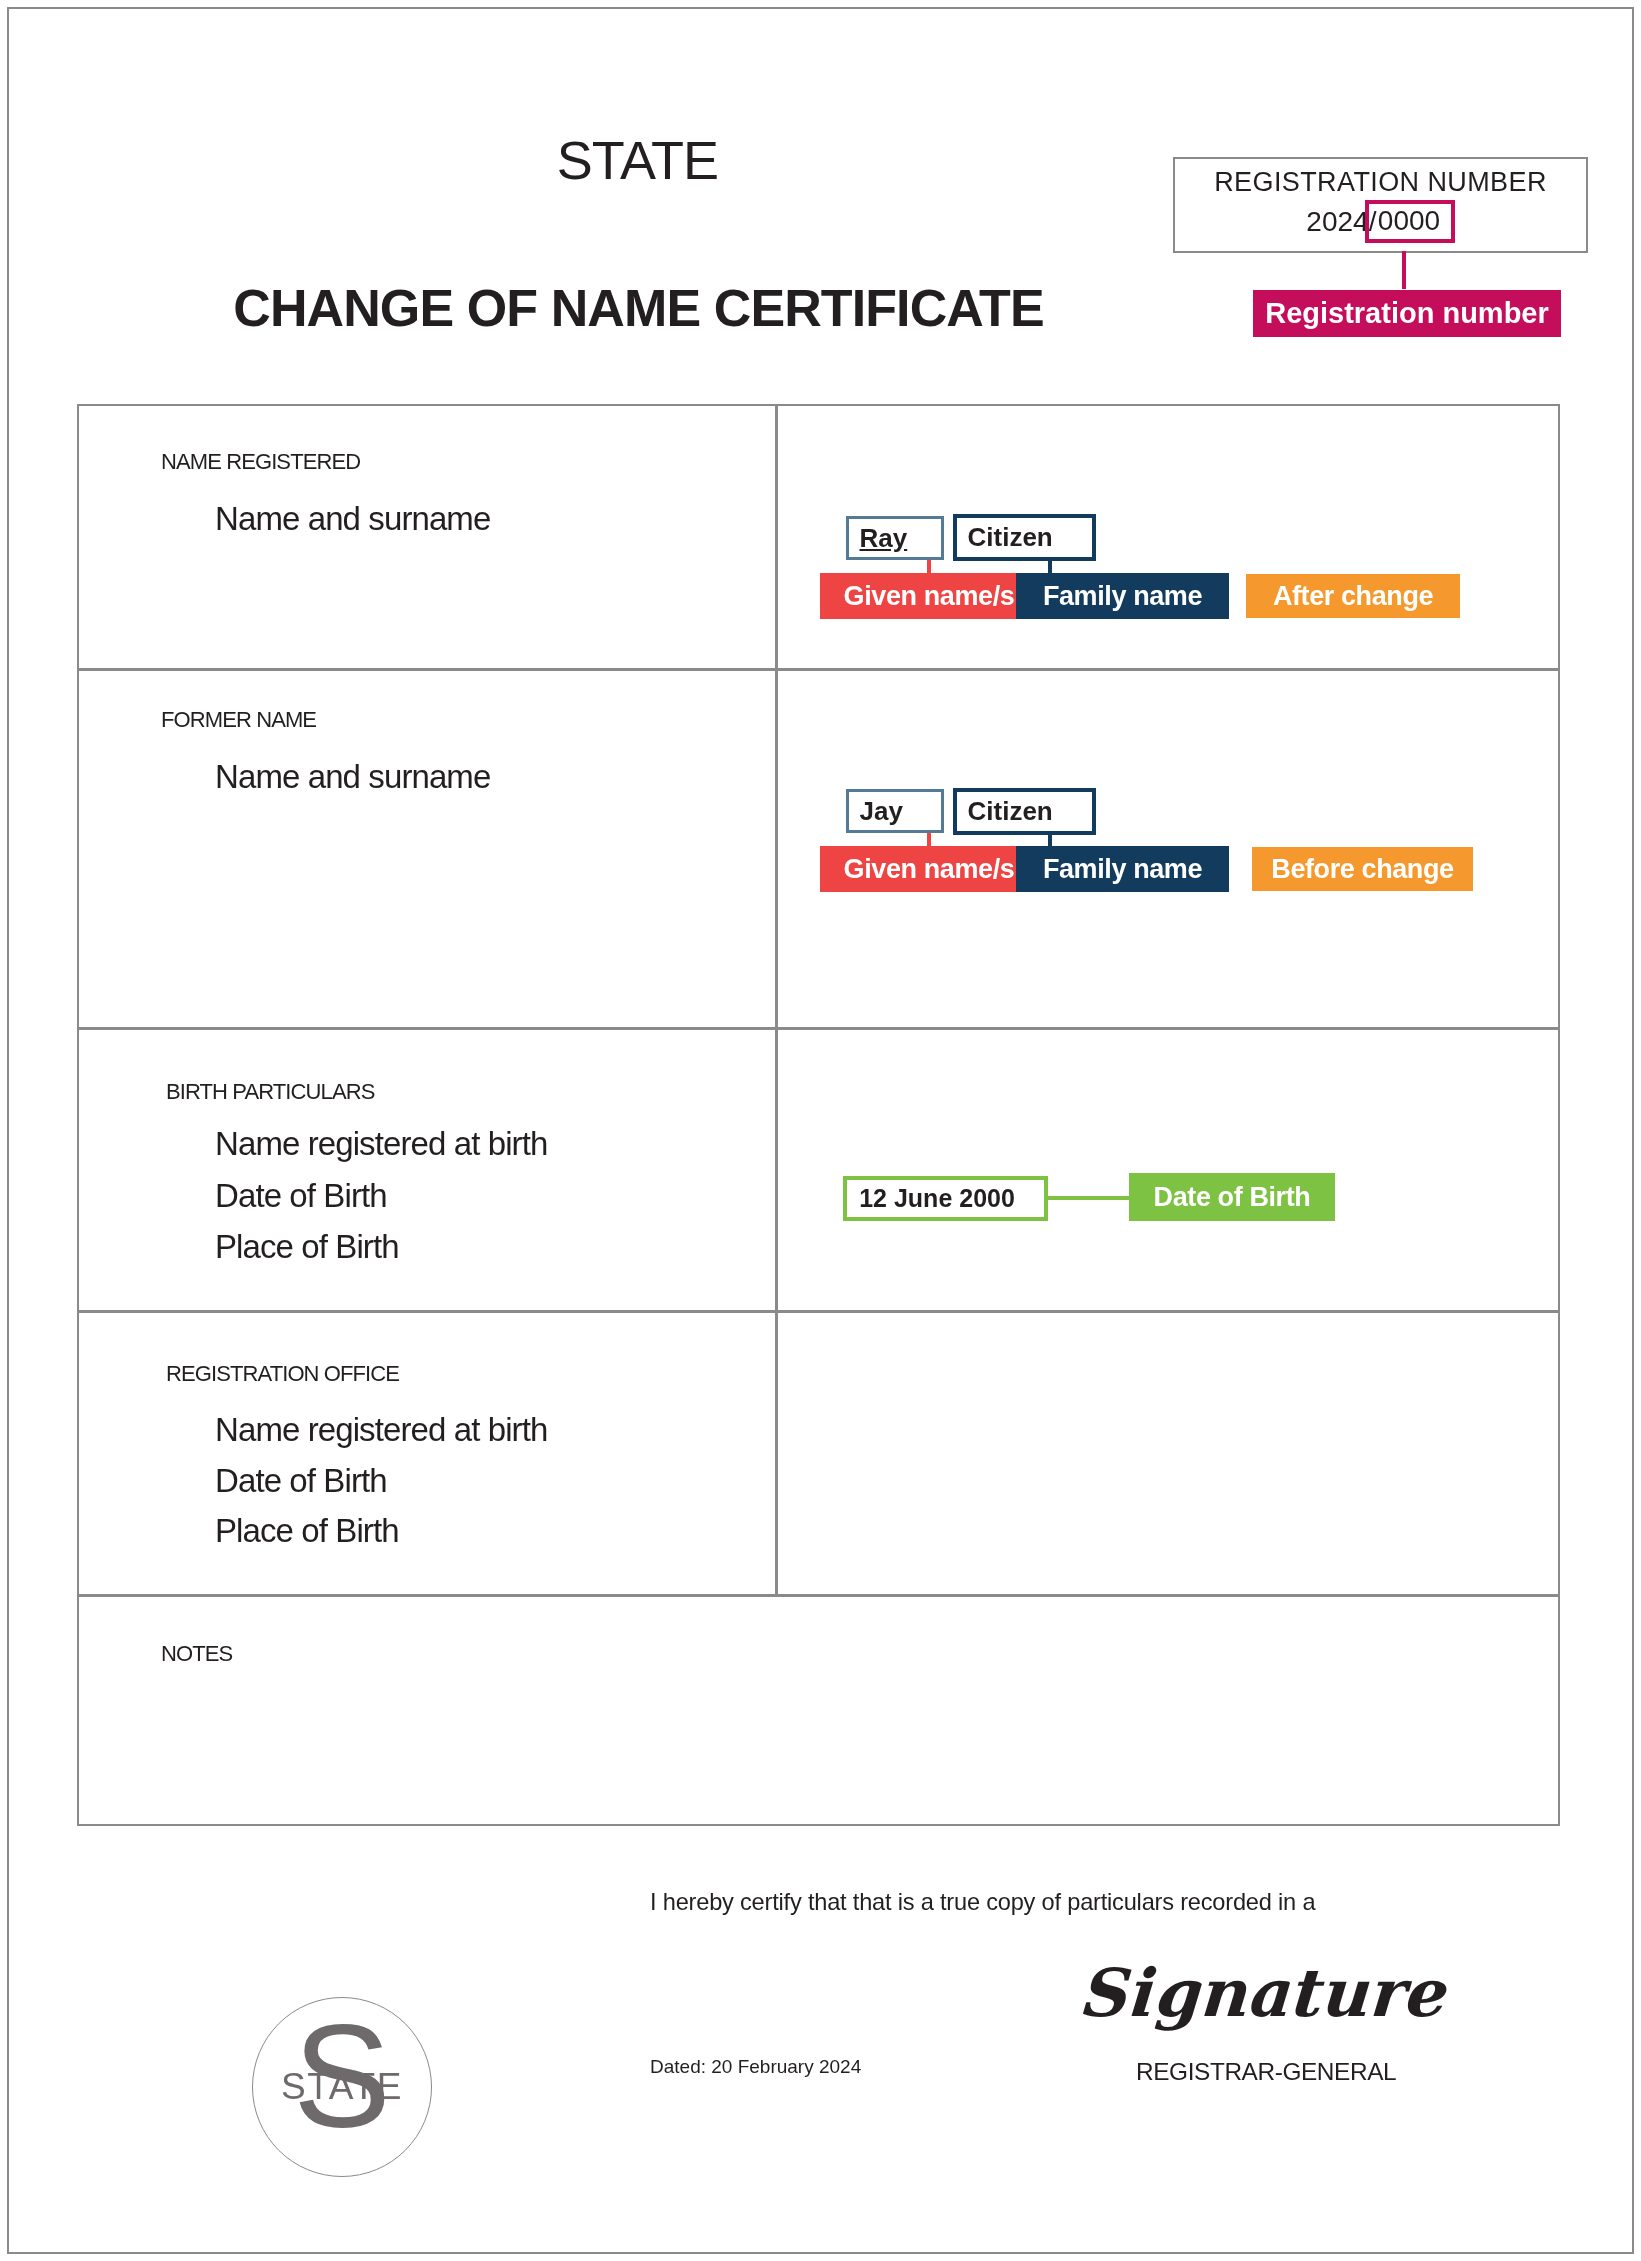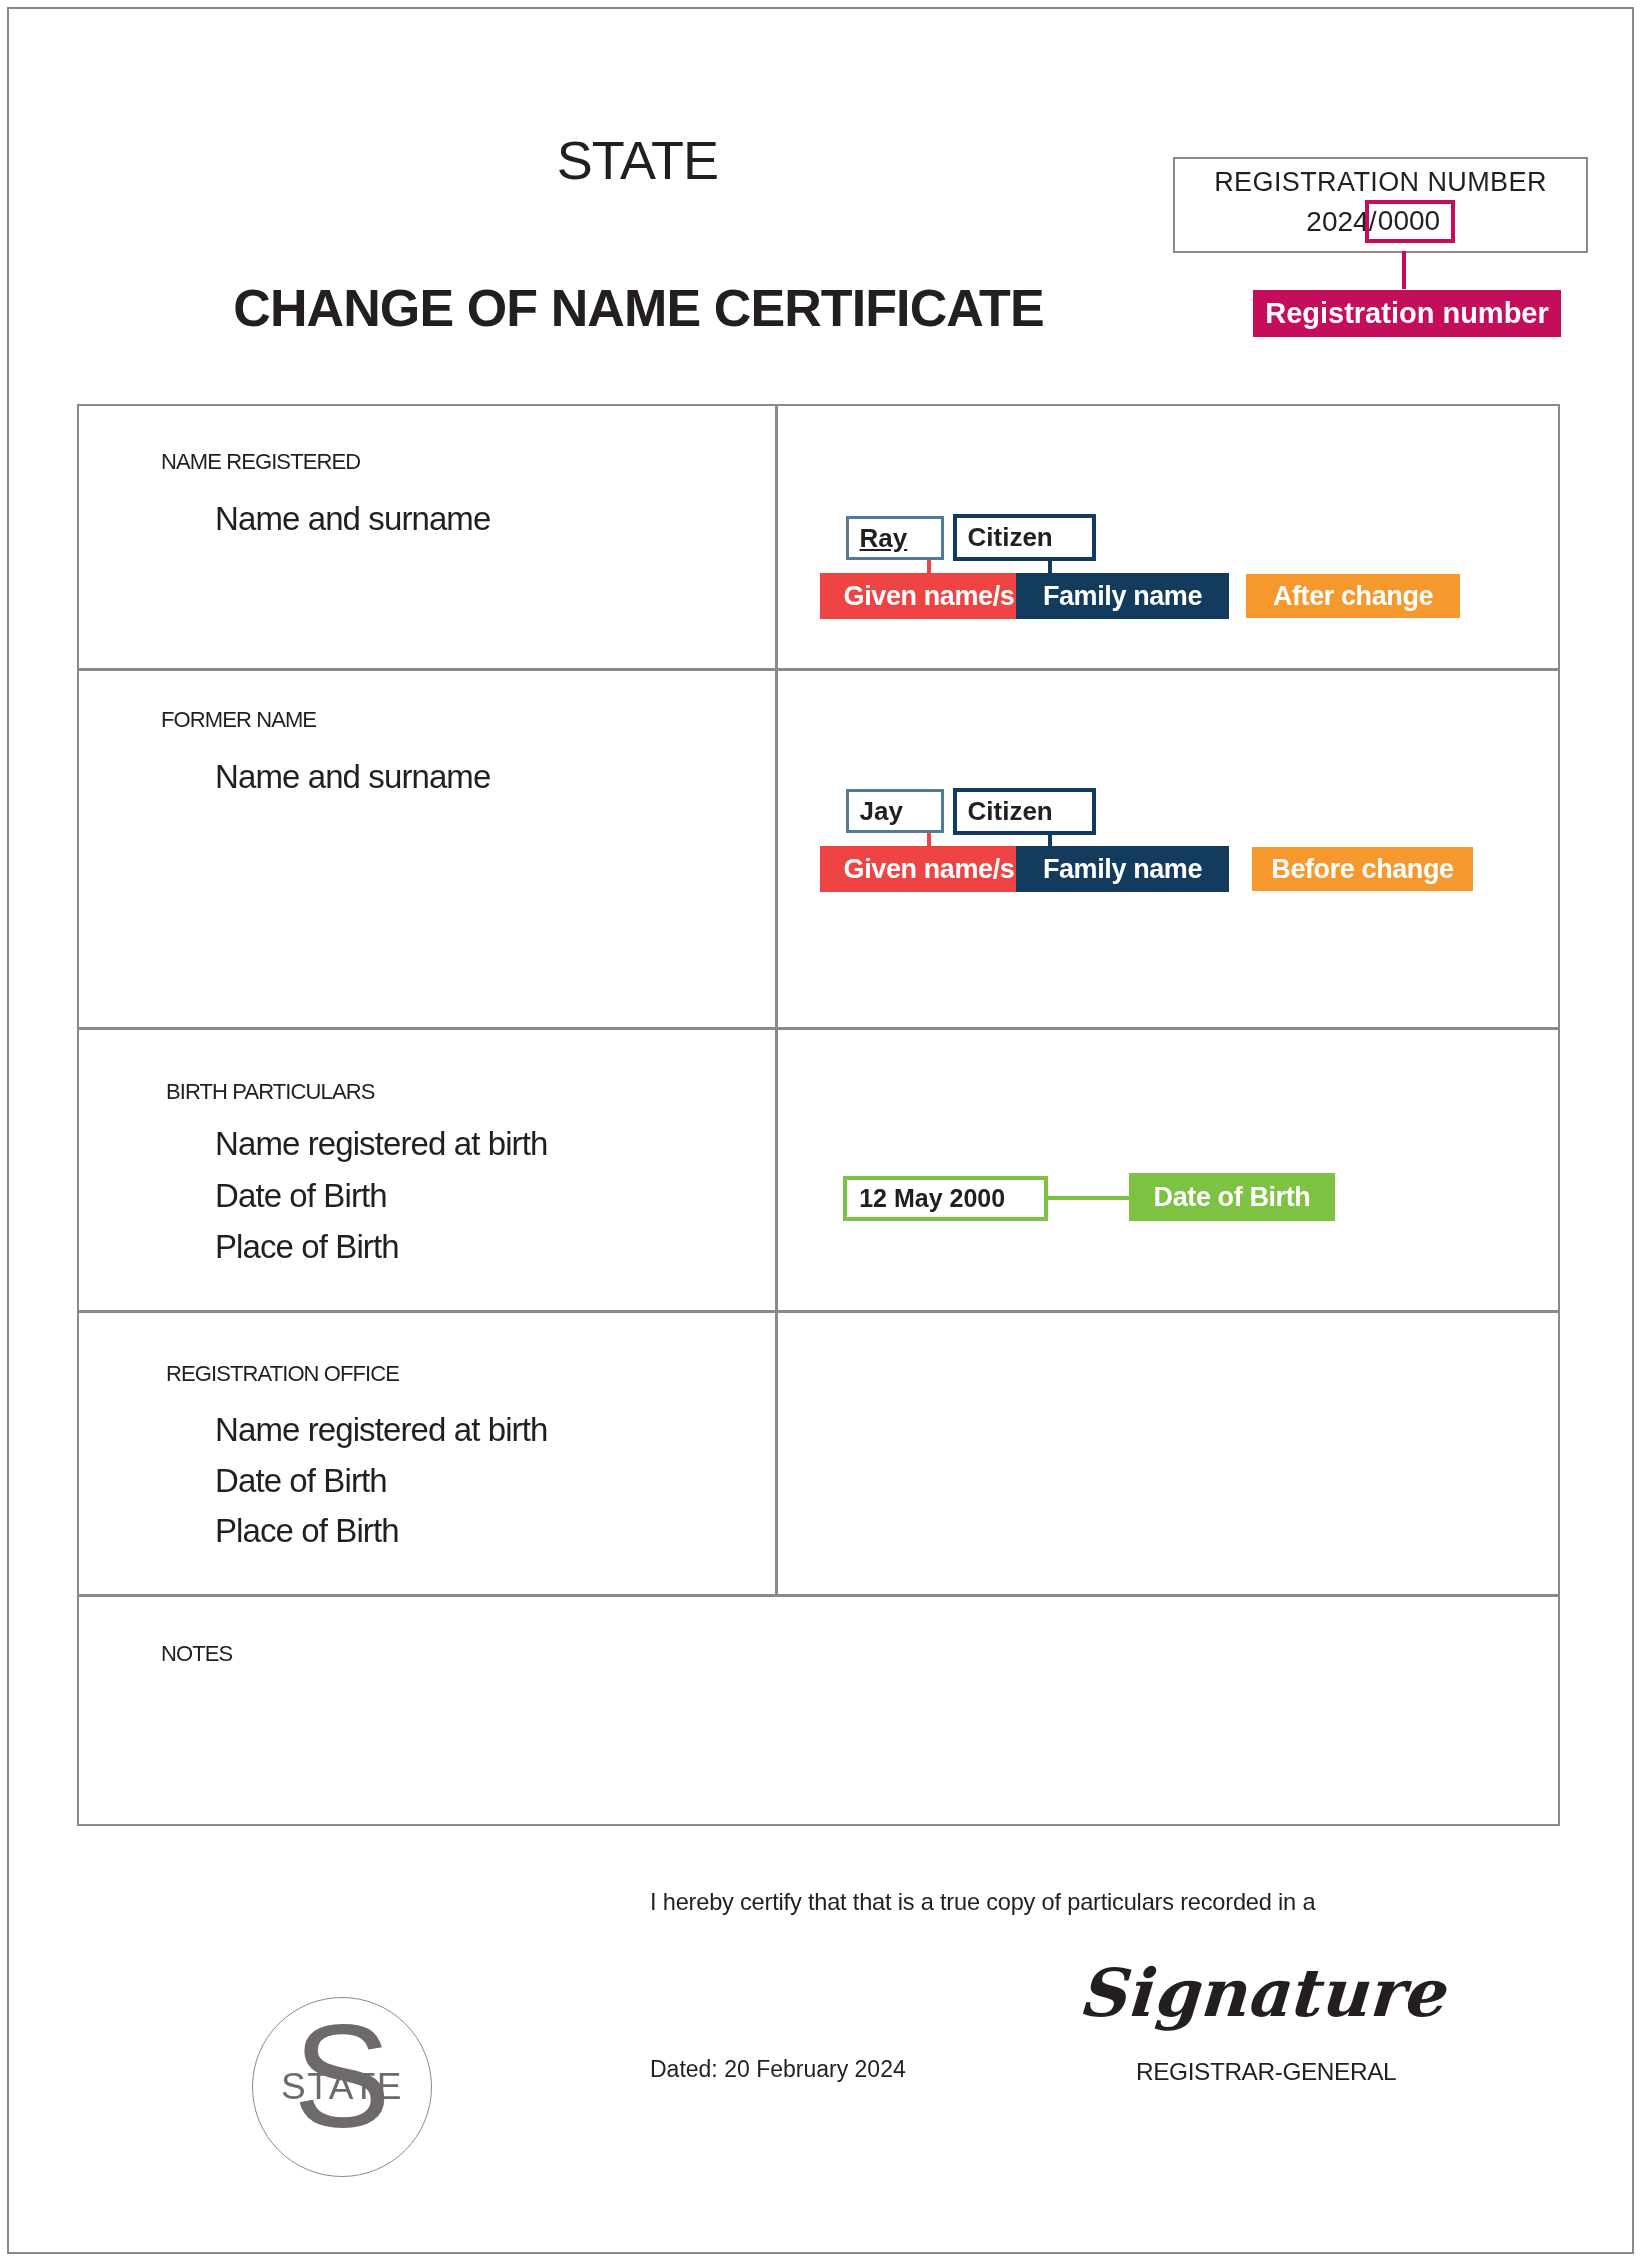--- a/index.html
+++ b/index.html
@@ -42,21 +42,21 @@
   .navy-bg{background:#123b5d;}
   .orange-bg{background:#f5992e;}
   .green-bg{background:#7dc242;}
   .tag{position:absolute;color:#ffffff;font-size:27px;font-weight:bold;letter-spacing:-0.4px;
     display:flex;align-items:center;justify-content:center;box-sizing:border-box;white-space:nowrap;}
 
   
   .certify{position:absolute;left:650px;top:1886px;width:768px;font-size:23.6px;line-height:32px;letter-spacing:-0.2px;}
   .signature{position:absolute;left:1083px;top:1954px;width:367px;text-align:center;
     font-family:"DejaVu Serif",serif;font-style:italic;font-weight:bold;font-size:66px;transform:skewX(-6deg);}
-  .dated{position:absolute;left:650px;top:2056px;font-size:23px;}
+  .dated{position:absolute;left:650px;top:2056px;font-size:19px;}
   .registrar{position:absolute;left:1136px;top:2058px;font-size:24.4px;letter-spacing:-0.4px;}
 
   
   .logo{position:absolute;left:252px;top:1997px;width:180px;height:180px;border:1.7px solid #8a8a8a;border-radius:50%;box-sizing:border-box;}
   .logo-s{position:absolute;left:0;top:-10.5px;width:100%;height:100%;display:flex;align-items:center;justify-content:center;
     font-size:147px;font-weight:400;color:#6e696b;}
   .logo-word{position:absolute;left:0;top:0;width:100%;height:100%;display:flex;align-items:center;justify-content:center;
     font-size:37px;letter-spacing:1.7px;color:#6e696b;font-weight:400;}
 </style>
 </head>
@@ -108,21 +108,21 @@
     <div class="conn-v navy-bg" style="left:969px;top:429px;height:12.2px;"></div>
     <div class="tag steel-bg" style="left:707px;top:440px;width:218px;height:46px;">Given name/s</div>
     <div class="tag navy-bg" style="left:937px;top:440px;width:213px;height:46px;">Family name</div>
     <div class="tag orange-bg" style="left:1173px;top:441px;width:221px;height:44px;">Before change</div>
 
     <div class="cell-head" style="top:665px;left:87px;">BIRTH PARTICULARS</div>
     <div class="cell-item" style="top:717px;">Name registered at birth</div>
     <div class="cell-item" style="top:769px;">Date of Birth</div>
     <div class="cell-item" style="top:820px;">Place of Birth</div>
 
-    <div class="valbox green" style="left:764px;top:770px;width:205px;height:45px;">12 May 2000</div>
+    <div class="valbox green" style="left:764px;top:770px;width:205px;height:45px;">12 June 2000</div>
     <div class="conn-h green-bg" style="left:969px;top:790px;width:81px;"></div>
     <div class="tag green-bg" style="left:1050px;top:767px;width:206px;height:48px;">Date of Birth</div>
 
     <div class="cell-head" style="top:947px;left:87px;">REGISTRATION OFFICE</div>
     <div class="cell-item" style="top:1003px;">Name registered at birth</div>
     <div class="cell-item" style="top:1054px;">Date of Birth</div>
     <div class="cell-item" style="top:1104px;">Place of Birth</div>
 
     <div class="cell-head" style="top:1227px;">NOTES</div>
   </div>

